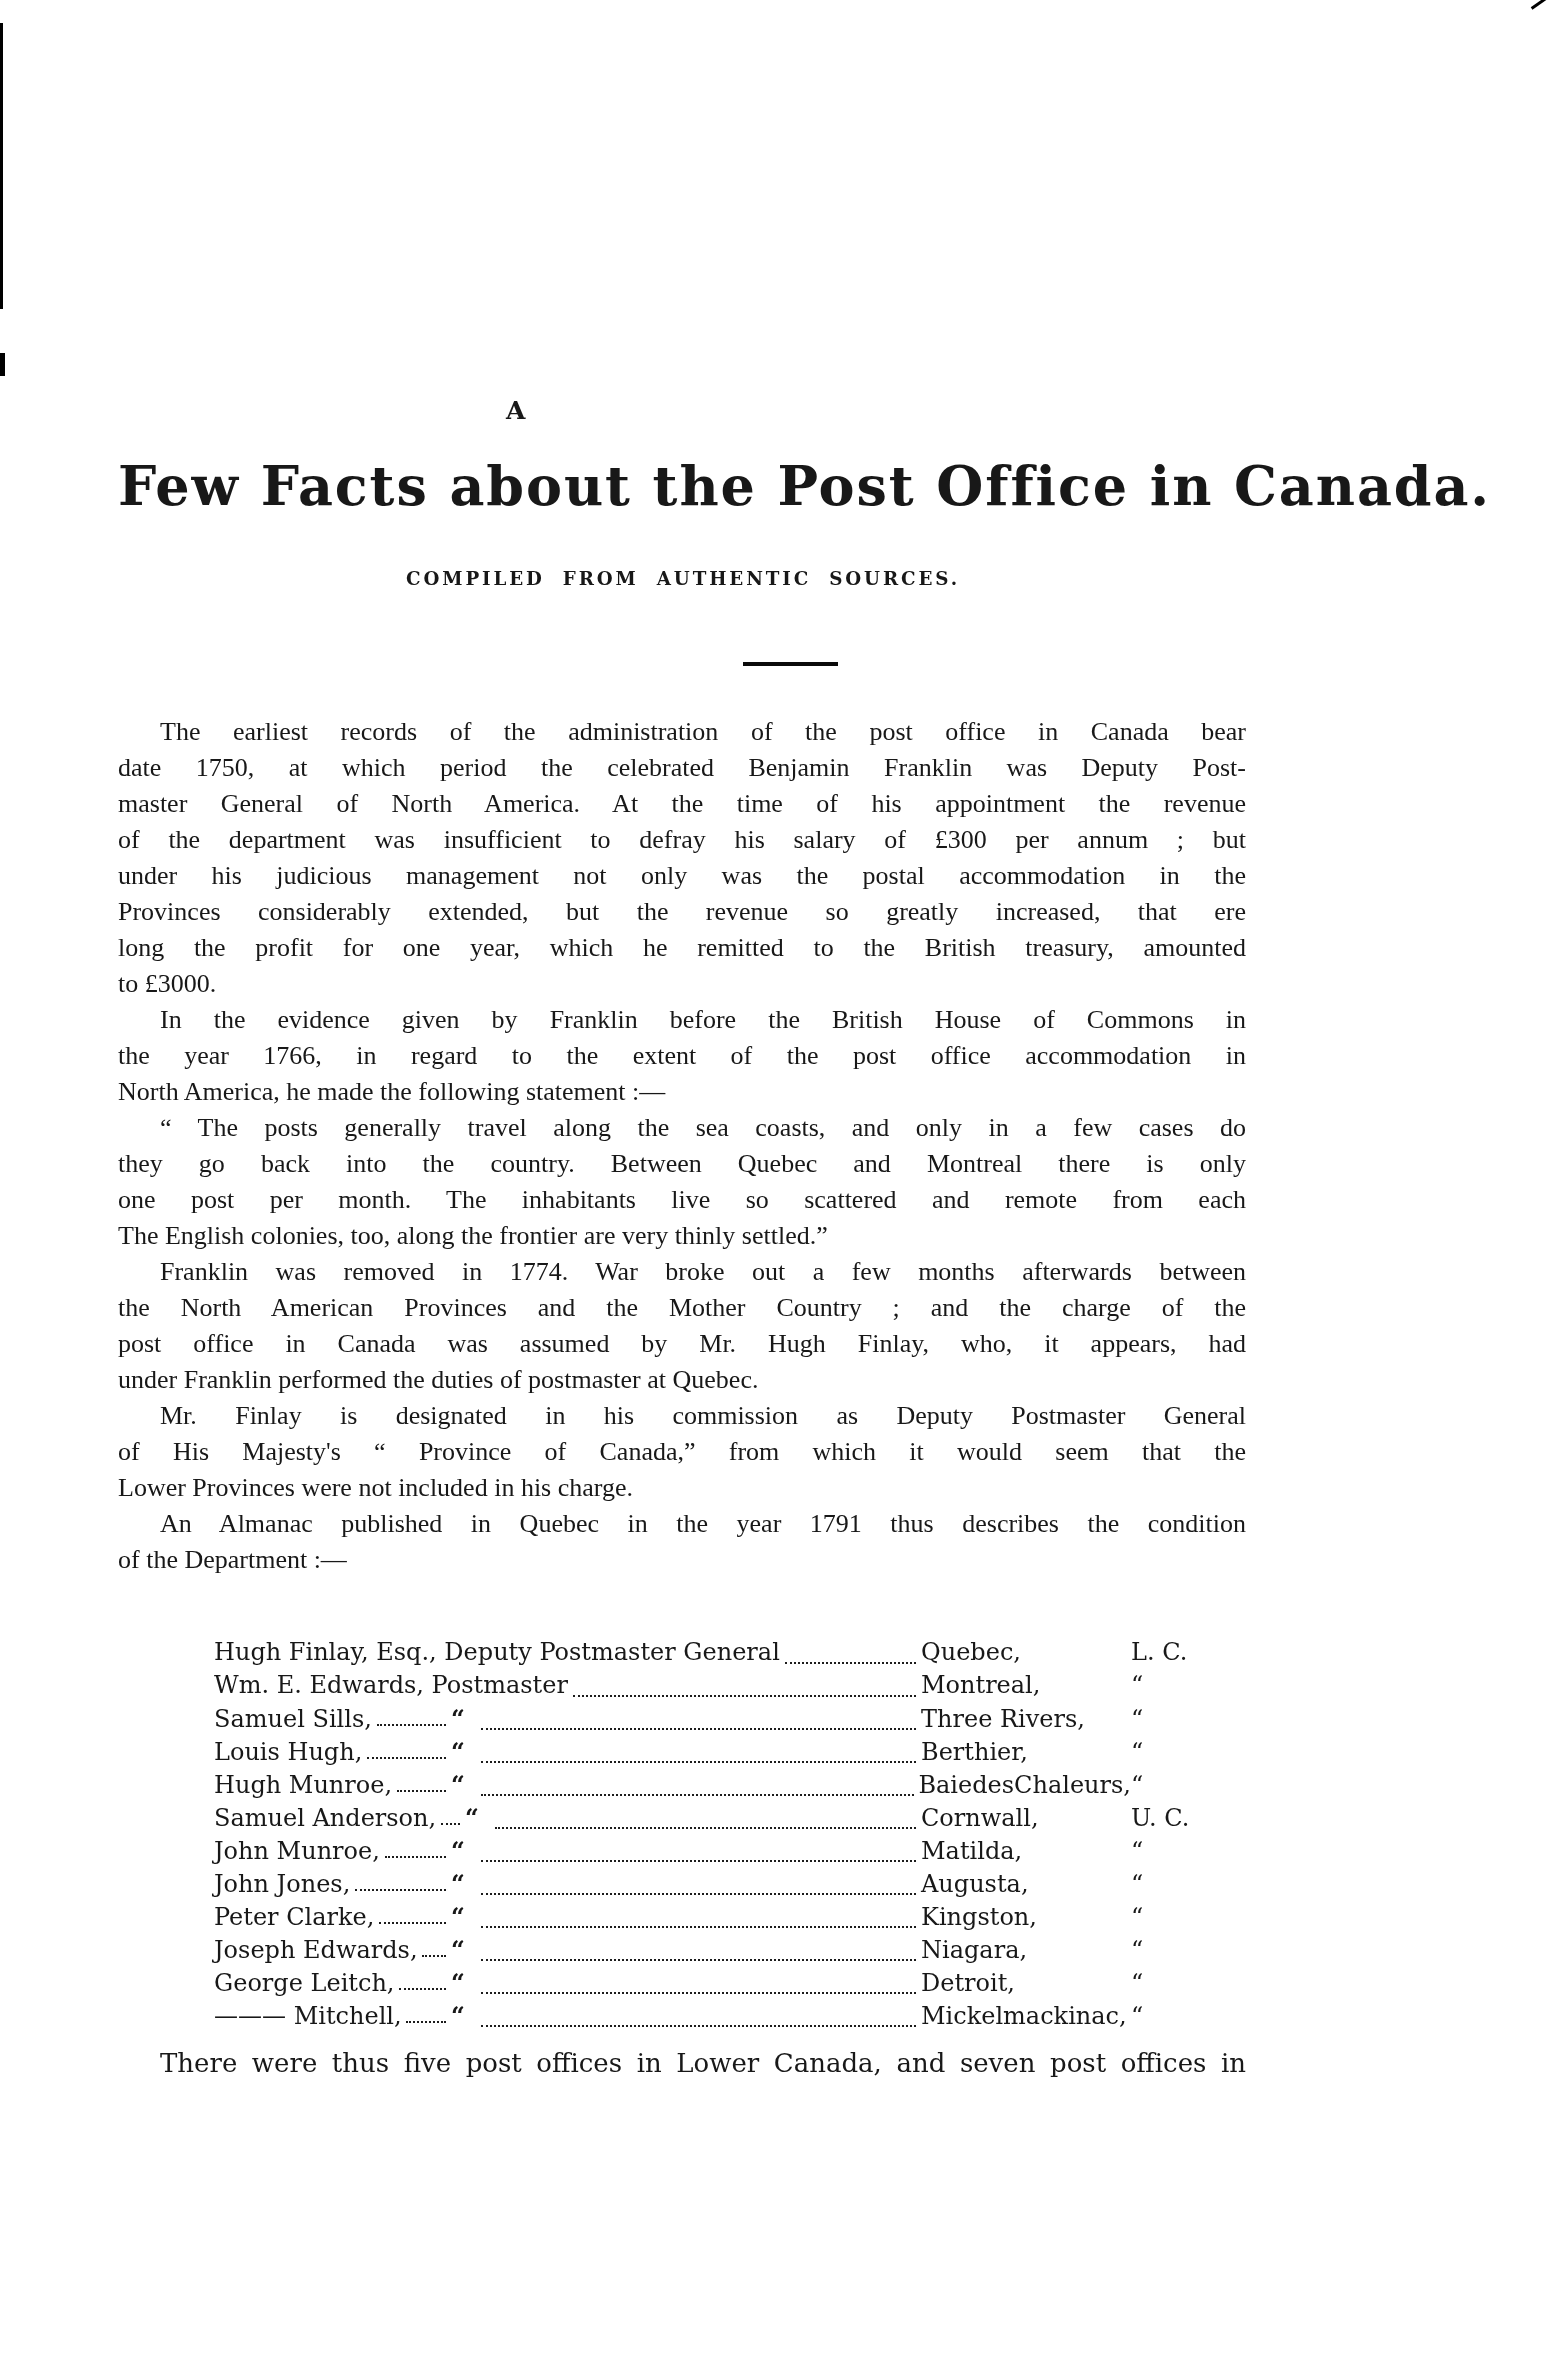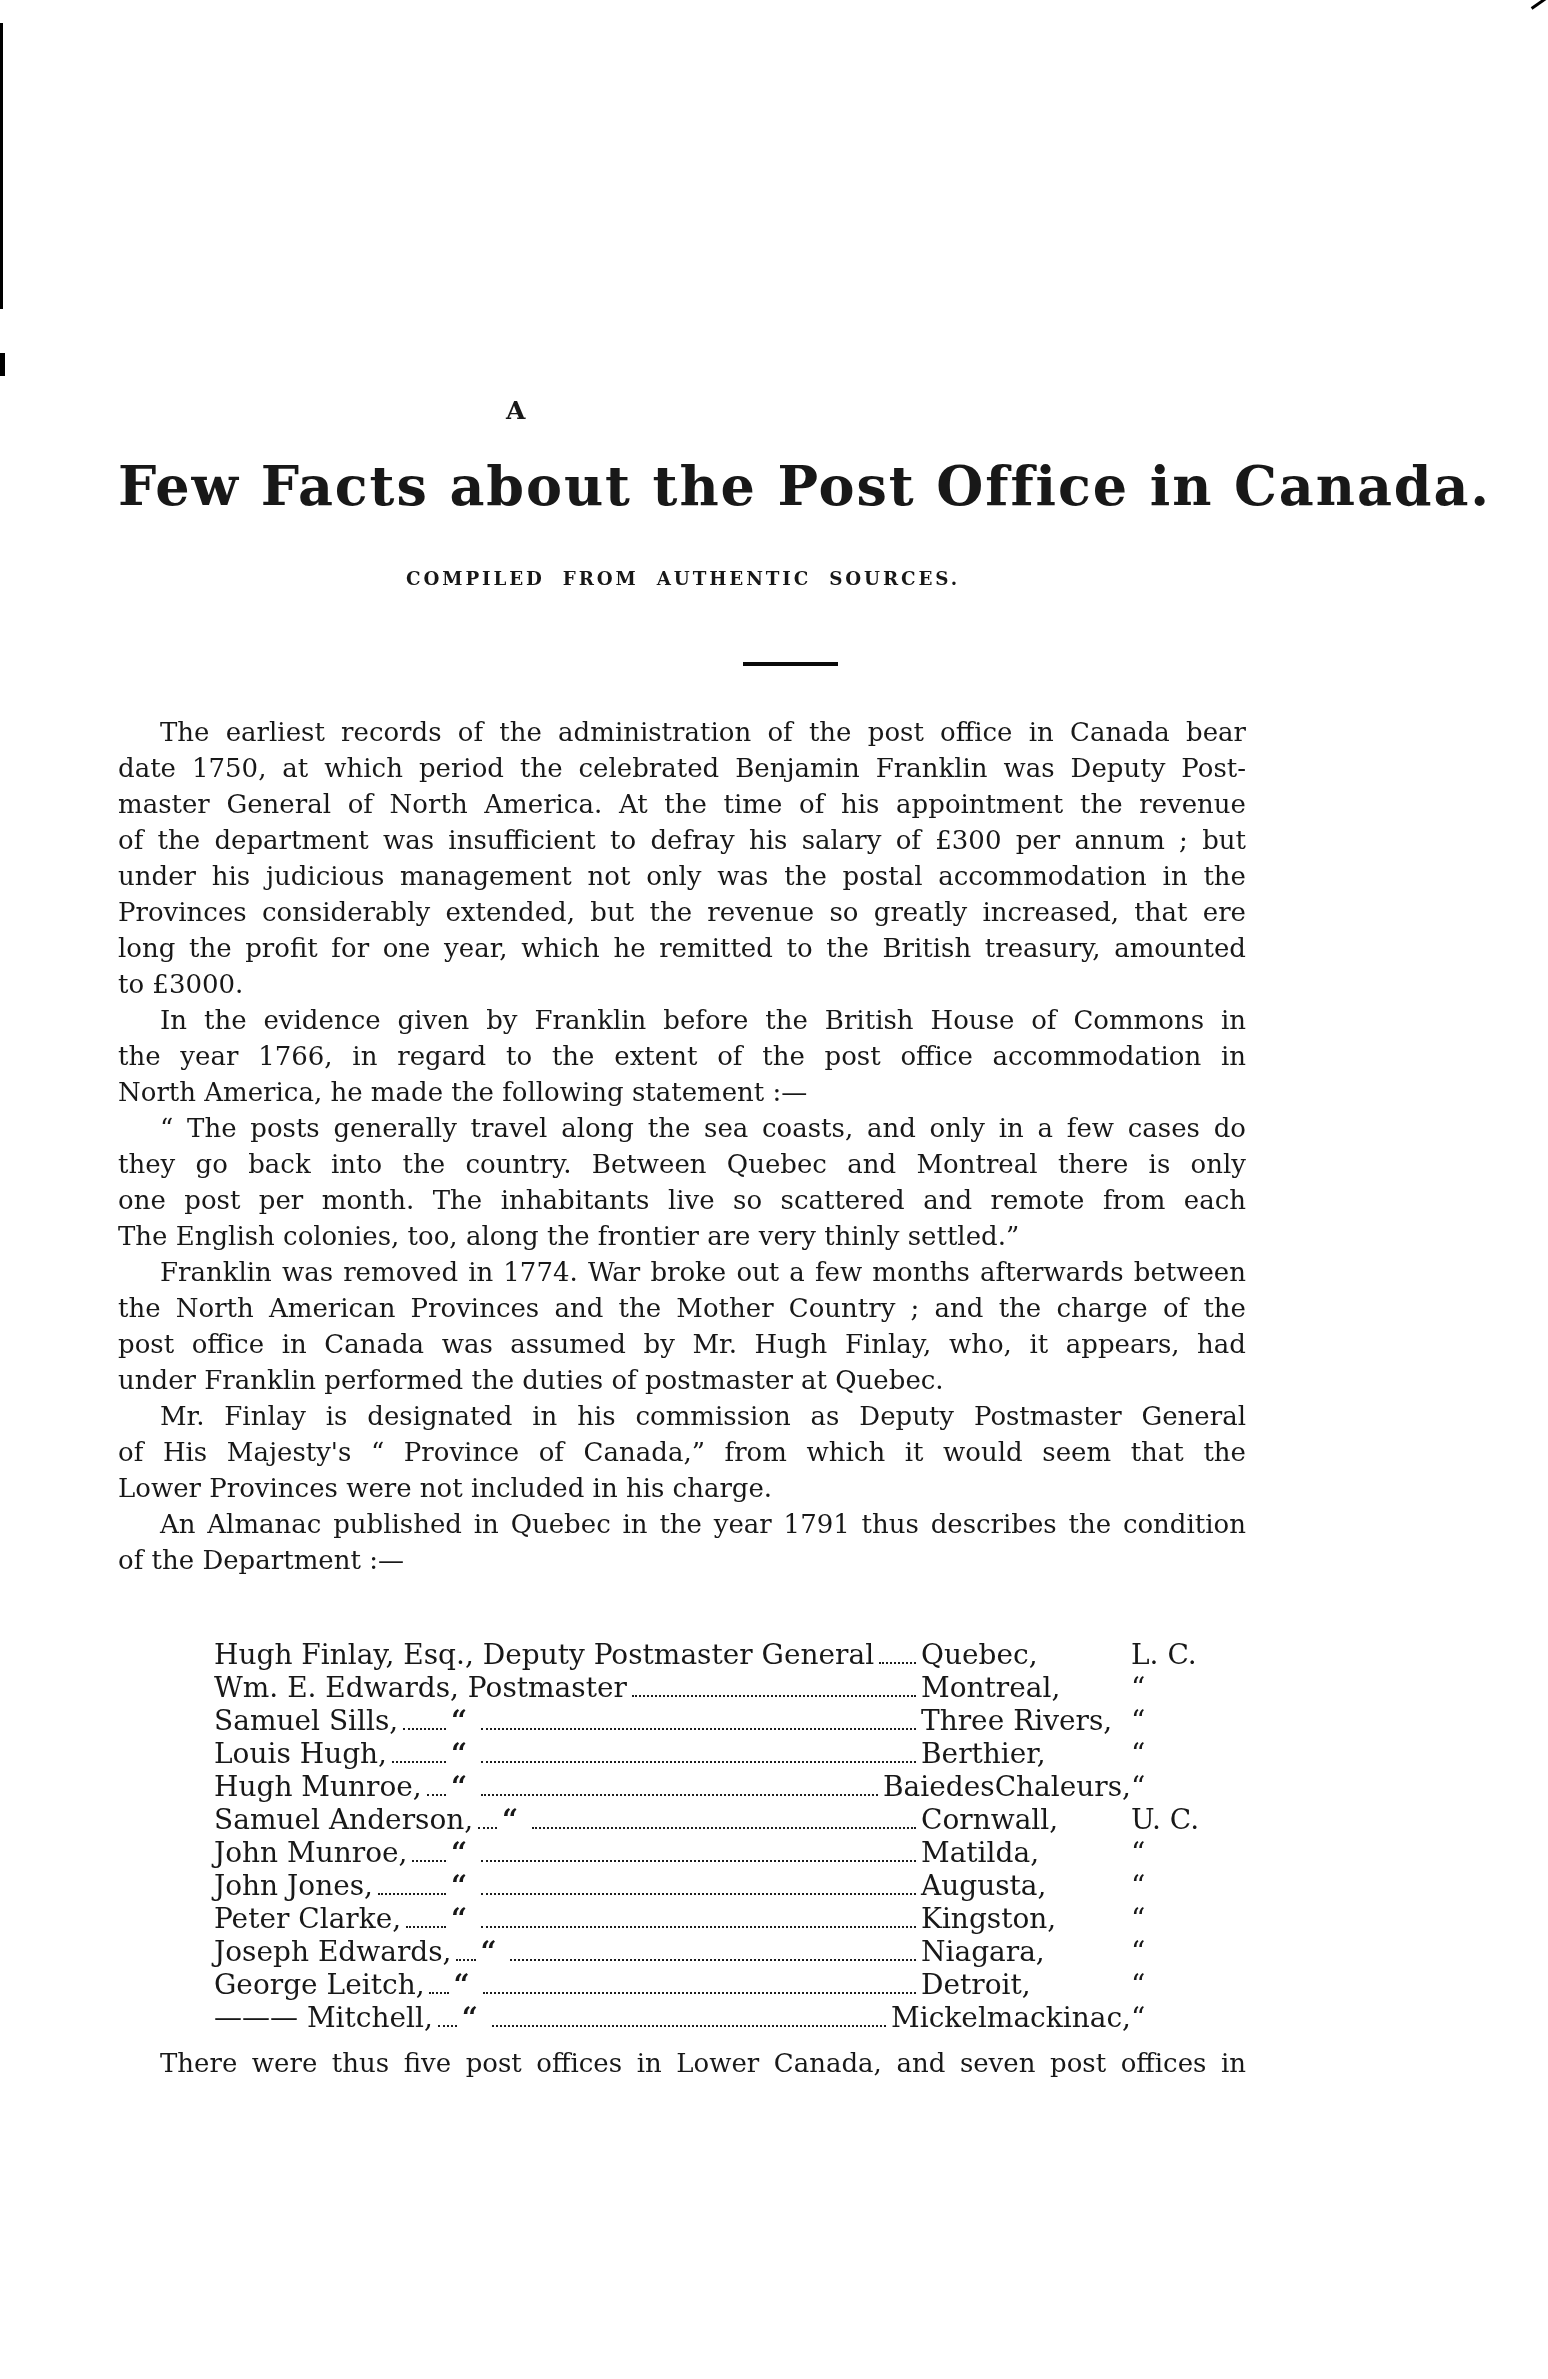--- a/index.html
+++ b/index.html
@@ -35,29 +35,29 @@
     font-size:18.3px; font-weight:700;
     letter-spacing:2.9px; word-spacing:8.7px;
   }
   .divider-rule {
     position:absolute; left:743px; top:662px;
     width:95px; height:3.9px; background:#0a0a0a;
   }
 
   .body-text {
     position:absolute; left:118px; top:714px; width:1128px;
-    font-size:26px; line-height:36px;
+    font-size:26px; line-height:36px;font-family:Liberation Serif, serif;
   }
   .pline { text-align:justify; text-align-last:justify; white-space:normal; }
   .pline.first { text-indent:42px; }
   .pline.last  { text-align-last:left; }
 
   .roster {
     position:absolute; left:214px; top:1638px; width:994px;
-    font-size:28px;
+    font-size:24px;
   }
   .roster-row {
     display:flex; align-items:baseline;
     height:33px; white-space:nowrap;
   }
   .leader {
     flex:1 1 auto;
     border-bottom:2.9px dotted #1c1c1c;
     margin:0 4.8px 6.8px 4.8px;
     align-self:flex-end;

